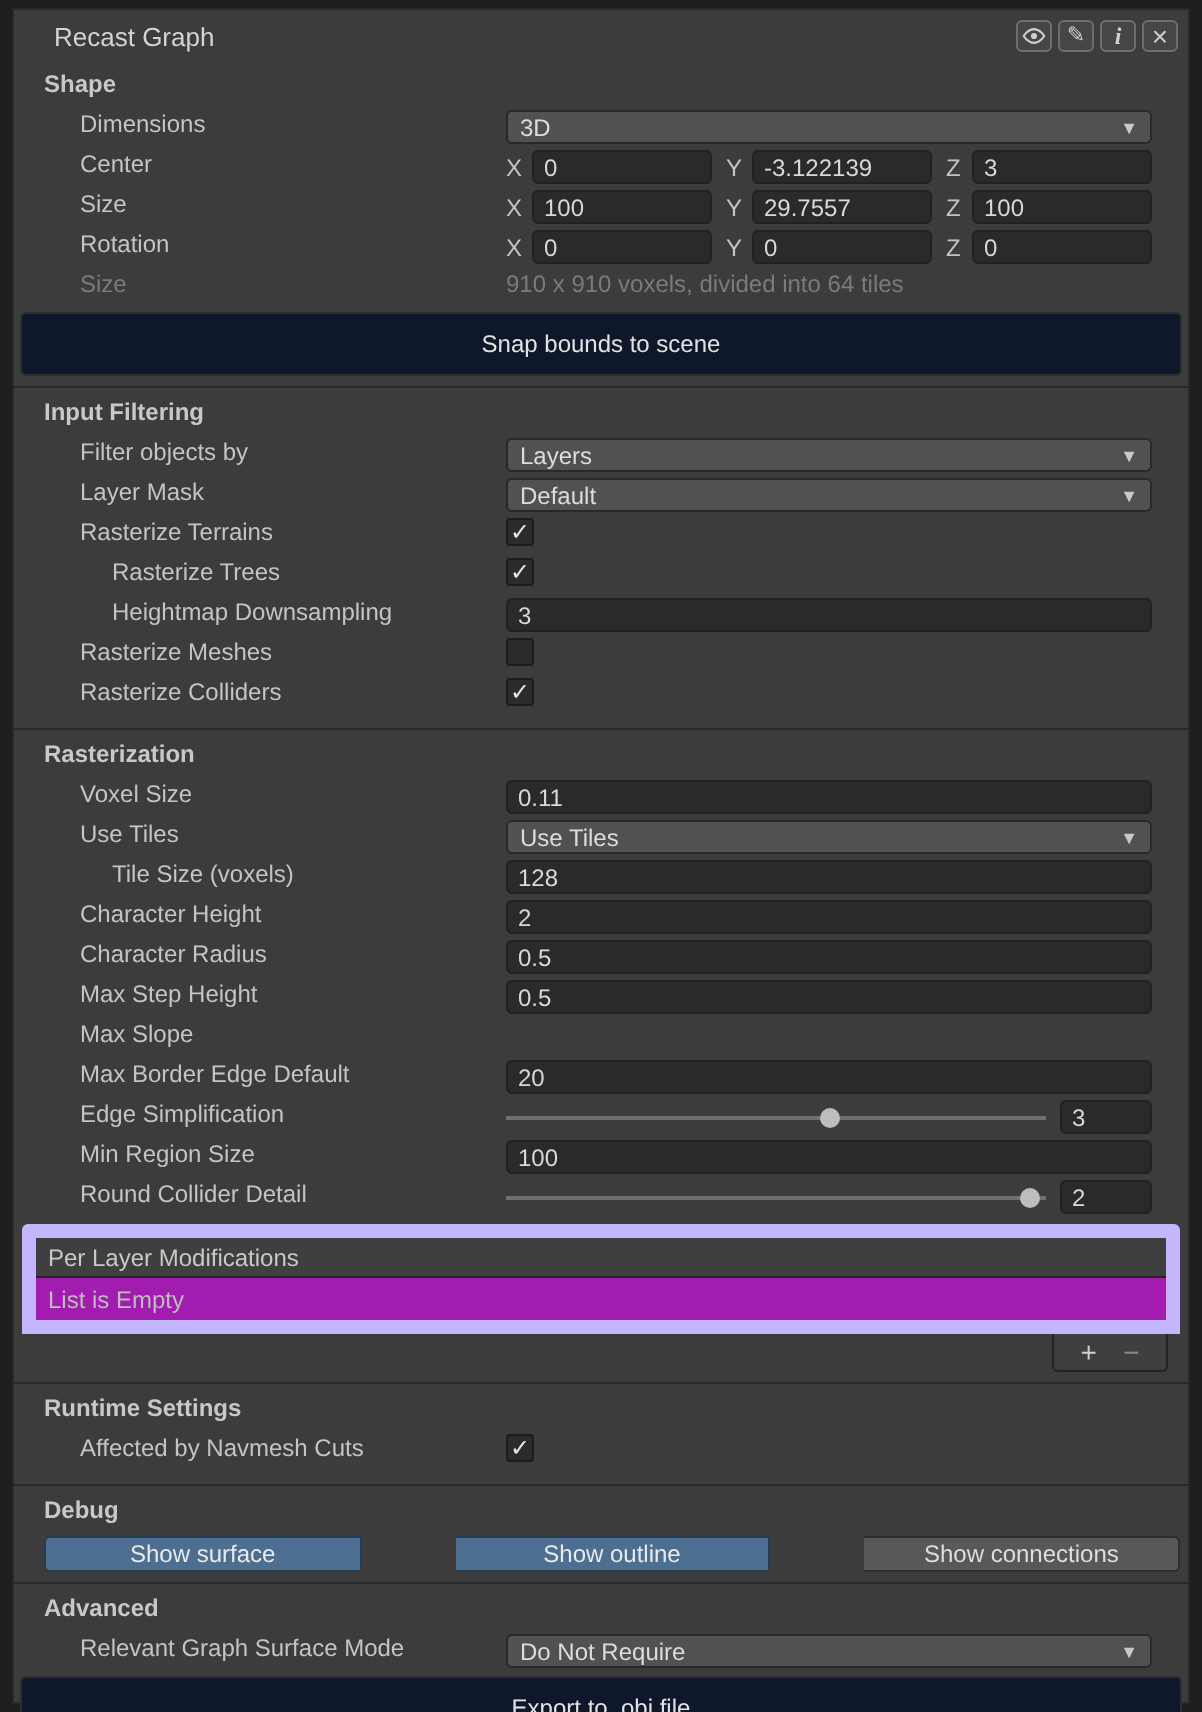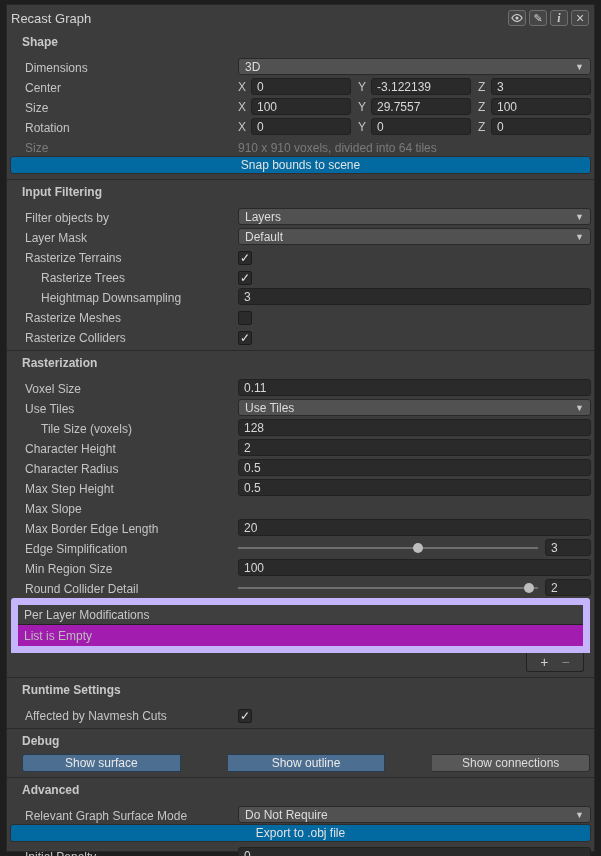--- a/index.html
+++ b/index.html
@@ -1,48 +1,48 @@
 <!DOCTYPE html>
 <html><head>
 <meta charset="utf-8">
 <style>
   * { box-sizing: border-box; margin: 0; padding: 0; }
   html,body { width: 601px; height: 856px; background: #1e1e1e;
     font-family: "Liberation Sans", sans-serif; font-size: 12px; overflow: hidden; }
   .panel { position: absolute; left: 6px; top: 4px; width: 589px; height: 848px;
     background: #3c3c3c; border: 1px solid #282828; color: #c4c4c4; }
-  .titlebar { display: flex; align-items: center; height: 26px; padding: 0 5px 0 4px; }
+  .titlebar { display: flex; align-items: center; height: 26px; padding: 0 5px 0 20px; }
   .title { font-size: 13px; color: #d4d4d4; }
   .titlebar .spacer { flex: 1; }
   .iconbtn { width: 18px; height: 16px; margin-left: 3px; background: #464646;
     border: 1px solid #6e6e6e; border-radius: 3px; display: flex; align-items: center;
     justify-content: center; color: #cfcfcf; font-size: 11px; line-height: 1; cursor: pointer; }
   .iconbtn svg { display: block; }
   .info-i { font-family: "Liberation Serif", serif; font-style: italic; font-weight: bold; font-size: 12px; }
   .close-x { font-size: 14px; }
   .heading { height: 18px; margin: 4px 0 2px 0; padding-left: 15px; font-weight: bold; color: #c8c8c8; }
-  .row { display: flex; align-items: flex-end; height: 20px; padding: 0 3px; }
+  .row { display: flex; align-items: flex-start; height: 20px; padding: 0 18px; }
   .row .label { width: 228px; padding-left: 15px; color: #c4c4c4;
     white-space: nowrap; overflow: hidden; flex-shrink: 0; }
   .row .label.indent { padding-left: 31px; }
   .row .label.disabled { color: #7b7b7b; }
   .ctrl { flex: 1; display: flex; align-items: center; min-width: 0; }
   .field { height: 17px; background: #2a2a2a; border: 1px solid #212121; border-radius: 3px;
     color: #d8d8d8; font-family: "Liberation Sans", sans-serif; font-size: 12px;
     padding: 0 5px; width: 100%; outline: none; }
   .dropdown { flex: 1; height: 17px; background: #515151; border: 1px solid #292929;
     border-radius: 3px; display: flex; align-items: center; padding: 0 6px;
     color: #dcdcdc; cursor: pointer; }
   .dropdown .dd-label { flex: 1; overflow: hidden; white-space: nowrap; }
   .caret { font-size: 9px; color: #c8c8c8; }
   .axis { width: 9px; margin-right: 4px; color: #c4c4c4; flex-shrink: 0; text-align: left; }
   .axis-group { display: flex; align-items: center; flex: 1; min-width: 0; }
   .axis-group + .axis-group { margin-left: 7px; }
   .infotext { color: #7b7b7b; }
-  .btn { height: 18px; background: #0369a1; border: 1px solid #2e2e2e; border-radius: 3px;
+  .btn { height: 32px; background: #0f172a; border: 1px solid #2e2e2e; border-radius: 3px;
     color: #e2e2e2; font-family: "Liberation Sans", sans-serif; font-size: 12px;
     display: flex; align-items: center; justify-content: center; cursor: pointer; }
   .wide-btn { margin: 1px 3px 2px 3px; }
   .checkbox { width: 14px; height: 14px; background: #2b2b2b; border: 1px solid #1c1c1c;
     border-radius: 2px; position: relative; cursor: pointer; }
   .checkbox.checked::after { content: "✓"; position: absolute; left: 1px; top: -1px;
     color: #e4e4e4; font-size: 12px; }
   .sep { height: 1px; background: #2a2a2a; margin: 5px 0; }
   .slider { flex: 1; position: relative; height: 17px; margin-right: 7px; }
   .slider .track { position: absolute; left: 0; right: 0; top: 8px; height: 2px; background: #999; opacity: .55; }
@@ -275,21 +275,21 @@
     <div class="ctrl">
         <input class="field" value="0.5" style="">
       </div>
   </div>
 
   <div class="row">
     <span class="label">Max Slope</span>
   </div>
 
   <div class="row">
-    <span class="label">Max Border Edge Length</span>
+    <span class="label">Max Border Edge Default</span>
     <div class="ctrl">
         <input class="field" value="20" style="">
       </div>
   </div>
 
   <div class="row">
     <span class="label">Edge Simplification</span>
     <div class="ctrl">
       <div class="slider">
         <div class="track"></div>

